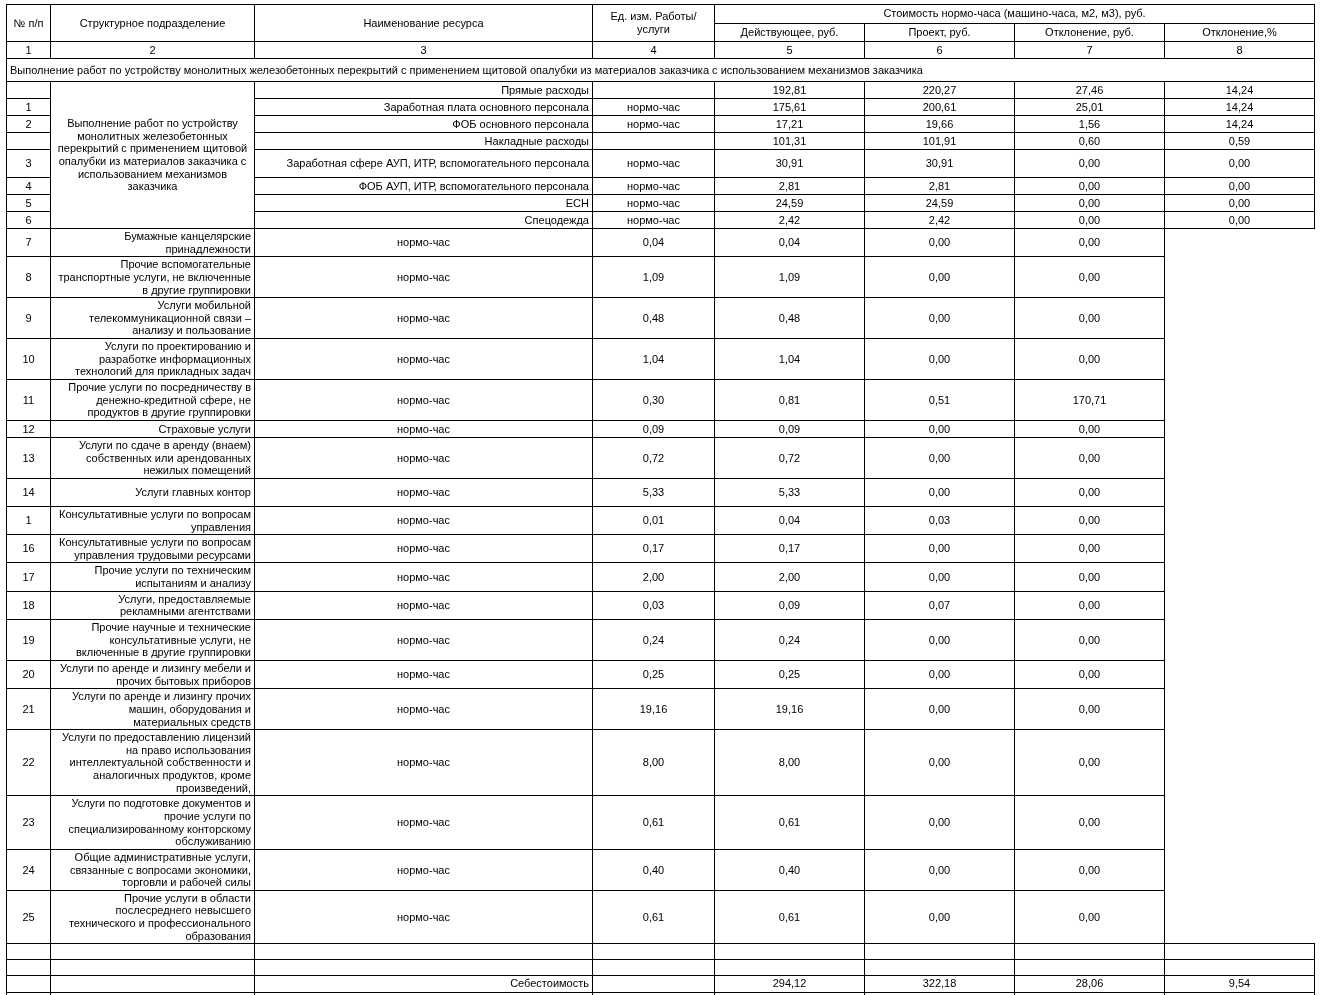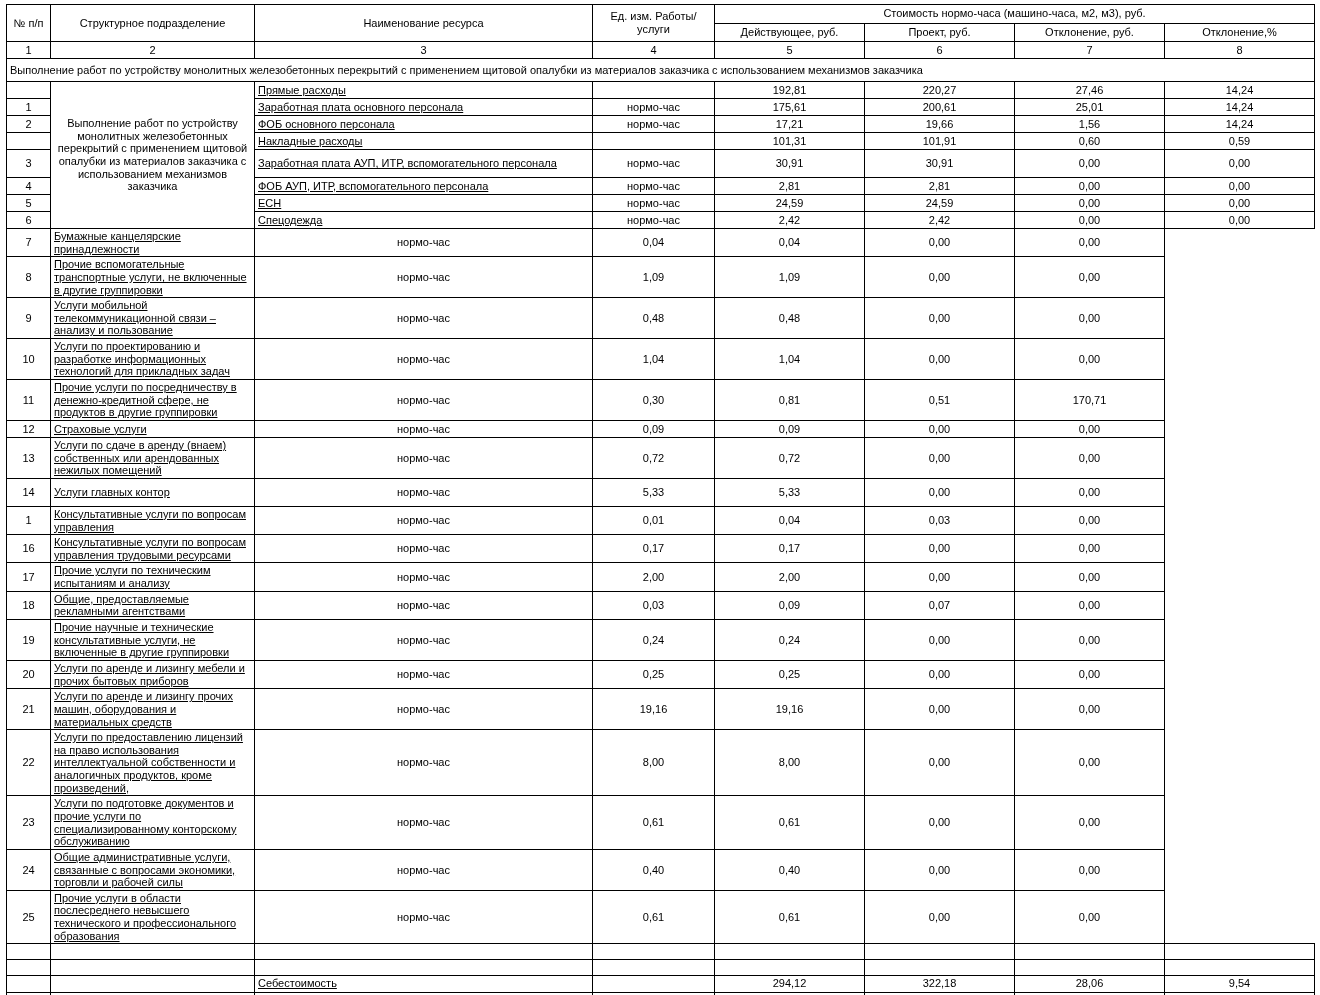--- a/index.html
+++ b/index.html
@@ -40,21 +40,21 @@
   .c-res    { width: 338px; text-align: left; }
   .c-unit   { width: 122px; text-align: center; }
   .c-val    { width: 150px; text-align: center; }
   .hdr { text-align: center; vertical-align: middle; }
   .hdr-tall { height: 34px; }
   .colnum td { text-align: center; height: 14px; }
   .title-row td { text-align: left; padding: 3px 4px; height: 20px; }
   .rowh-1 { height: 17px; }
   .rowh-2 { height: 28px; }
   .rowh-3 { height: 38px; }
-  .left { text-align: left; text-decoration: underline; }
+  .left { text-align: right; }
   .center { text-align: center; }
   .italic-right { text-align: right; font-style: italic; padding-right: 6px; }
   .empty-row td { height: 12px; }
   .dept-cell {
     text-align: center;
     vertical-align: middle;
     line-height: 1.25;
     padding: 2px 6px;
   }
   .nowrapnum { white-space: nowrap; }
@@ -137,21 +137,21 @@
           <td class="center nowrapnum"></td>
           <td class="left">Накладные расходы</td>
           <td class="center"></td>
           <td class="center">101,31</td>
           <td class="center">101,91</td>
           <td class="center">0,60</td>
           <td class="center">0,59</td>
         </tr>
         <tr class="rowh-2">
           <td class="center nowrapnum">3</td>
-          <td class="left">Заработная плата АУП, ИТР, вспомогательного персонала</td>
+          <td class="left">Заработная сфере АУП, ИТР, вспомогательного персонала</td>
           <td class="center">нормо-час</td>
           <td class="center">30,91</td>
           <td class="center">30,91</td>
           <td class="center">0,00</td>
           <td class="center">0,00</td>
         </tr>
         <tr class="rowh-1">
           <td class="center nowrapnum">4</td>
           <td class="left">ФОБ  АУП, ИТР, вспомогательного персонала</td>
           <td class="center">нормо-час</td>
@@ -272,21 +272,21 @@
           <td class="center nowrapnum">17</td>
           <td class="left">Прочие услуги по техническим испытаниям и анализу</td>
           <td class="center">нормо-час</td>
           <td class="center">2,00</td>
           <td class="center">2,00</td>
           <td class="center">0,00</td>
           <td class="center">0,00</td>
         </tr>
         <tr class="rowh-2">
           <td class="center nowrapnum">18</td>
-          <td class="left">Общие, предоставляемые рекламными агентствами</td>
+          <td class="left">Услуги, предоставляемые рекламными агентствами</td>
           <td class="center">нормо-час</td>
           <td class="center">0,03</td>
           <td class="center">0,09</td>
           <td class="center">0,07</td>
           <td class="center">0,00</td>
         </tr>
         <tr class="rowh-2">
           <td class="center nowrapnum">19</td>
           <td class="left">Прочие научные и технические консультативные услуги, не включенные в другие группировки</td>
           <td class="center">нормо-час</td>

